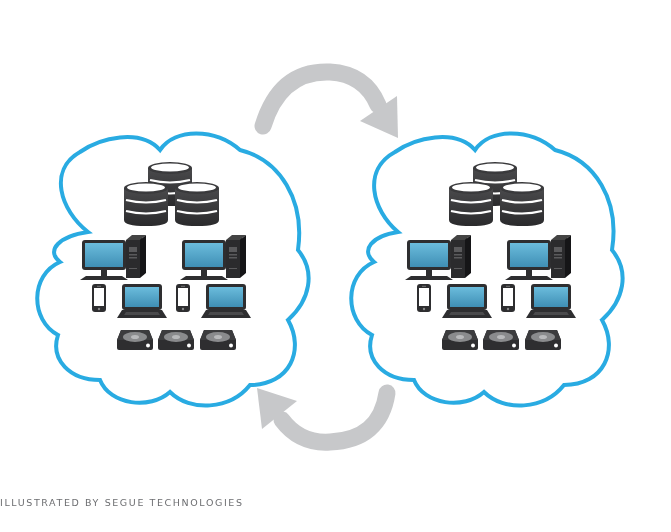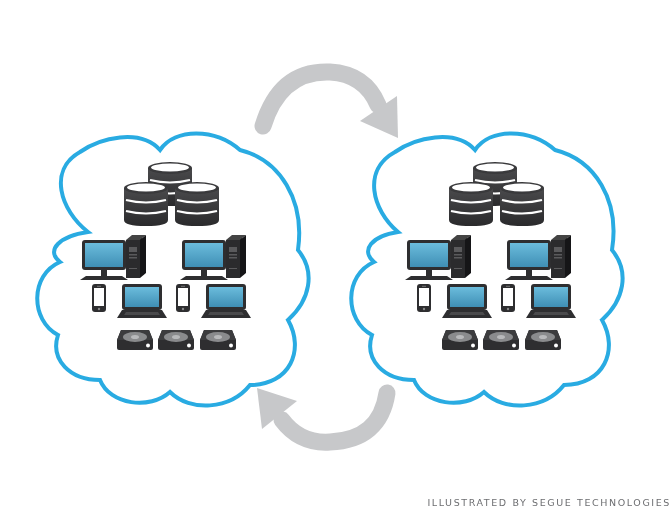--- a/index.html
+++ b/index.html
@@ -1,20 +1,20 @@
 <!DOCTYPE html>
 <html><head>
 <meta charset="utf-8">
 <style>
   html, body { margin: 0; padding: 0; background: #ffffff; }
   body { width: 671px; height: 532px; position: relative; overflow: hidden; font-family: "Liberation Sans", sans-serif; }
   #stage { position: absolute; left: 0; top: 0; width: 671px; height: 532px; }
   .credit {
     position: absolute; left: 0; width: 671px; top: 497px;
-    text-align: right; font-family: "DejaVu Sans", sans-serif;
+    text-align: left; font-family: "DejaVu Sans", sans-serif;
     font-size: 9.5px; letter-spacing: 1.6px; color: #6d6e71;
   }
 </style>
 </head>
 <body>
 
 <svg id="stage" viewBox="0 0 671 532" xmlns="http://www.w3.org/2000/svg">
   <defs>
     <linearGradient id="screenGrad" x1="0" y1="0" x2="0" y2="1">
       <stop offset="0" stop-color="#6bbcdc"></stop>

